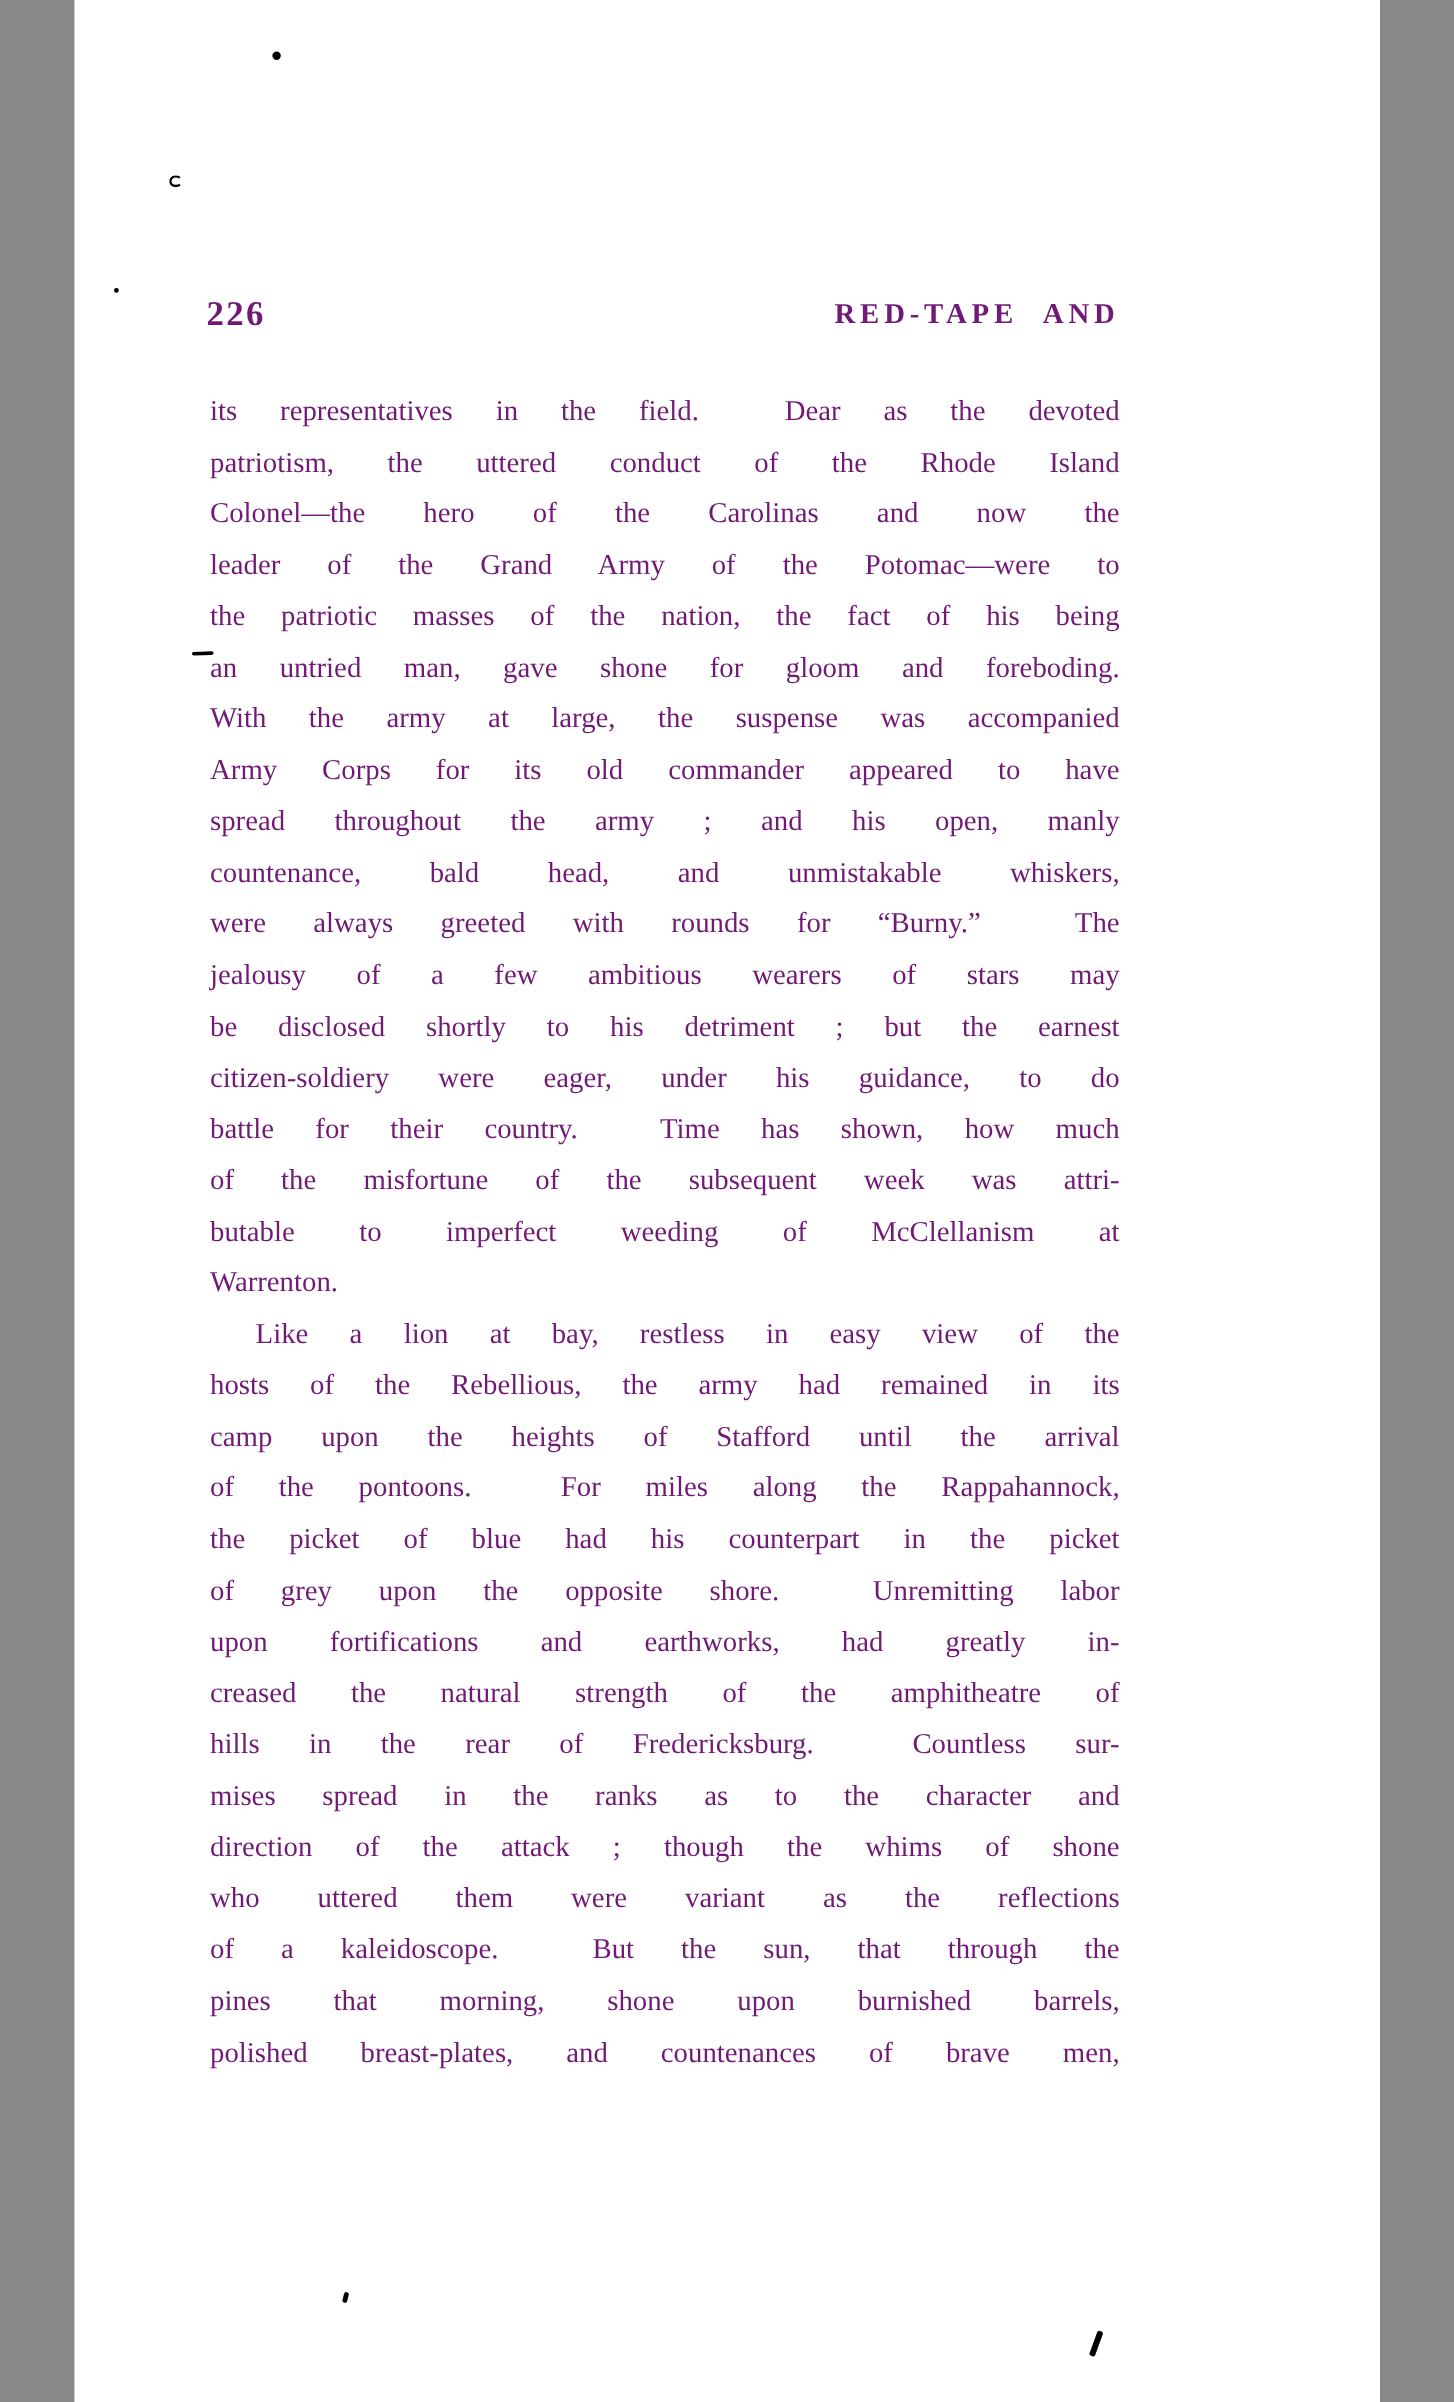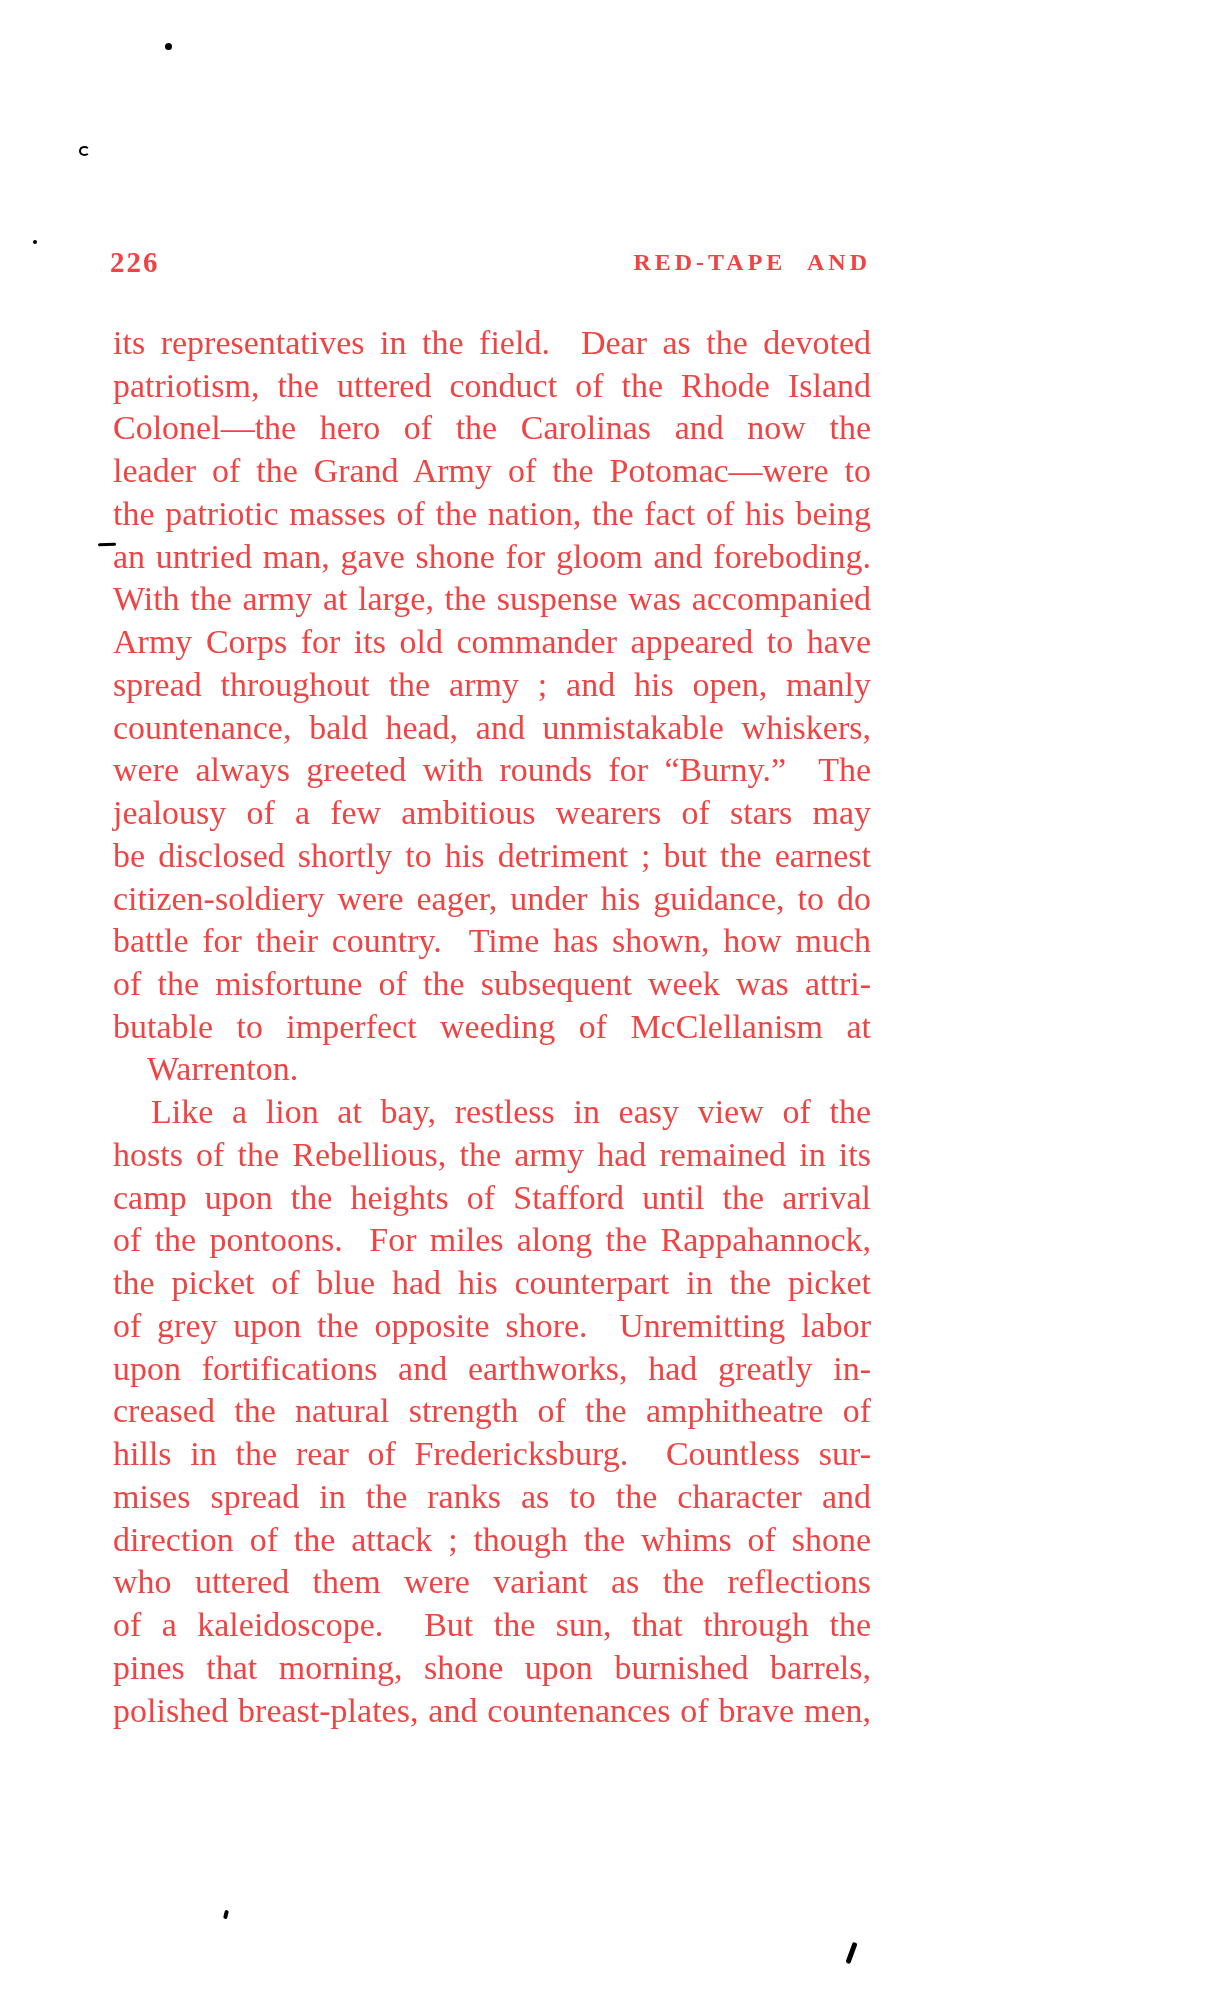--- a/index.html
+++ b/index.html
@@ -1,47 +1,47 @@
 <!DOCTYPE html>
 <html><head>
 <meta charset="utf-8">
 <style>
   html,body { margin:0; padding:0; background:#888; }
   .page {
     position:relative;
-    width:1212px; height:2002px;
+    width:1088px; height:2002px;
     background:#ffffff;
-    color:#ef4444;
+    color:#701a75;
     font-family:"Liberation Serif", serif;
     overflow:hidden;
     margin:0 auto;
   }
   .content {
     position:absolute;
     left:113px; top:246px;
     width:758px;
   }
   .header { position:relative; height:76px; }
   .pagenum {
     position:absolute; left:-3px; top:0;
     font-weight:bold; font-size:29px; letter-spacing:2px;
   }
   .running {
     position:absolute; left:0; right:0; top:3px;
     text-align:right;
     font-weight:bold; font-size:24px;
     letter-spacing:4px; word-spacing:12px;
   }
-  .body { font-size:34px; }
+  .body { font-size:24px; }
   .line {
     height:42.74px; line-height:42.74px;
     text-align:justify; text-align-last:justify;
     white-space:pre;
   }
-  .line.flush-left { text-align:left; text-align-last:left;margin-left:34px; }
+  .line.flush-left { text-align:left; text-align-last:left; }
   .line.indent { text-indent:38px; }
   .mark { position:absolute; background:#000; }
   .mark.ring {
     background:transparent;
     border:2px solid #000;
     border-right-color:transparent;
     border-radius:50%;
   }
   .mark.dot { border-radius:50%; }
   .mark.bar { border-radius:2px; }

